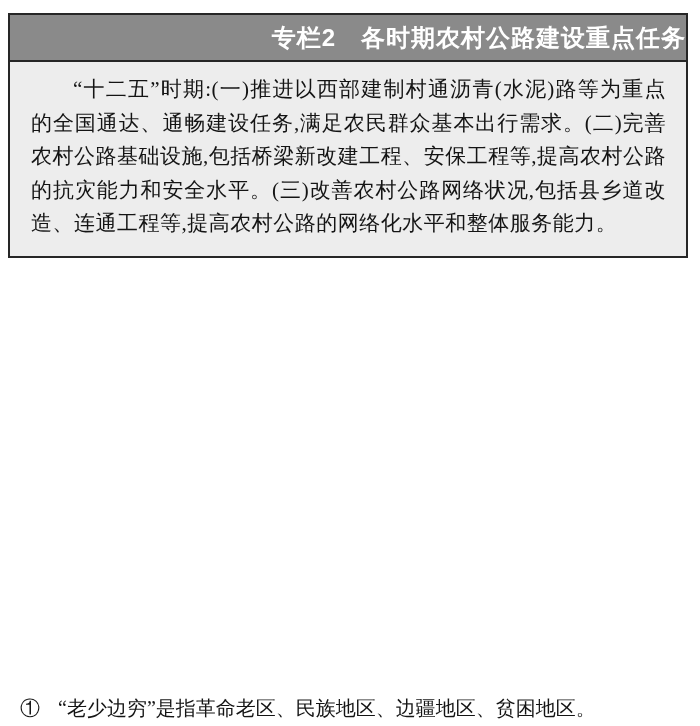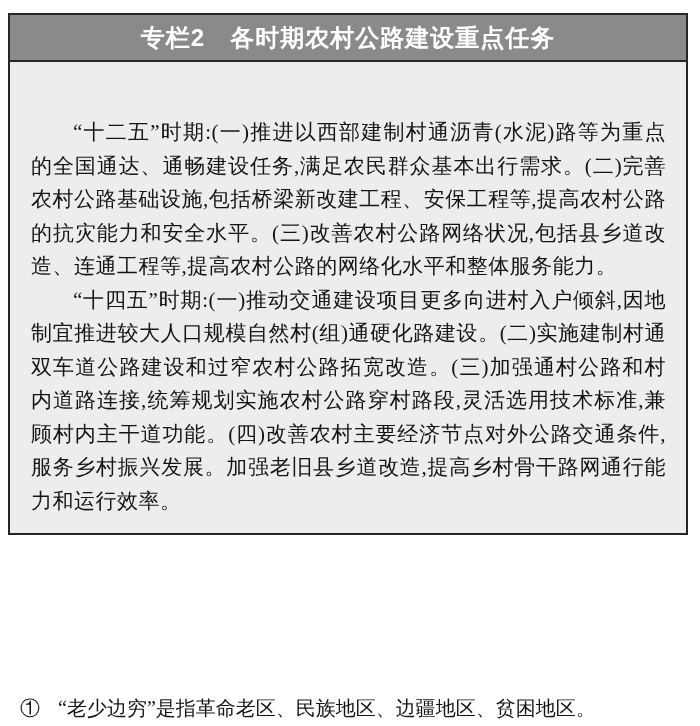--- a/index.html
+++ b/index.html
@@ -24,34 +24,33 @@
     box-sizing: border-box;
     border: 2px solid #262626;
     background: #ededed;
   }
   .panel-header {
     background: #8a8a8a;
     border-bottom: 2px solid #262626;
     height: 45px;
     display: flex;
     align-items: center;
-    justify-content: center;
+    justify-content: flex-end;
   }
   .panel-title {
     margin: 0;
     color: #ffffff;
     font-family: "Liberation Sans", sans-serif;
     font-weight: bold;
     font-size: 24px;
     letter-spacing: 1px;
     white-space: pre;
   }
   .panel-body {
     padding: 11px 20px 15px 21px;
-    margin-top: 43px;
   }
   .panel-body p {
     margin: 0;
     color: #141414;
     font-size: 21px;
     line-height: 33.5px;
     text-align: justify;
     text-indent: 2em;
     letter-spacing: 0.5px;
   }
@@ -72,21 +71,20 @@
 <body>
 
 <div class="page">
 
   <section class="panel">
     <header class="panel-header">
       <h1 class="panel-title">专栏2　各时期农村公路建设重点任务</h1>
     </header>
     <div class="panel-body">
       <p>“十二五”时期:(一)推进以西部建制村通沥青(水泥)路等为重点的全国通达、通畅建设任务,满足农民群众基本出行需求。(二)完善农村公路基础设施,包括桥梁新改建工程、安保工程等,提高农村公路的抗灾能力和安全水平。(三)改善农村公路网络状况,包括县乡道改造、连通工程等,提高农村公路的网络化水平和整体服务能力。</p>
-      <p>“十四五”时期:(一)推动交通建设项目更多向进村入户倾斜,因地制宜推进较大人口规模自然村(组)通硬化路建设。(二)实施建制村通双车道公路建设和过窄农村公路拓宽改造。(三)加强通村公路和村内道路连接,统筹规划实施农村公路穿村路段,灵活选用技术标准,兼顾村内主干道功能。(四)改善农村主要经济节点对外公路交通条件,服务乡村振兴发展。加强老旧县乡道改造,提高乡村骨干路网通行能力和运行效率。</p>
     </div>
   </section>
 
   <div class="footnote">
     <span class="footnote-marker">①</span><span>“老少边穷”是指革命老区、民族地区、边疆地区、贫困地区。</span>
   </div>
 
 </div>
 
 </body></html>

